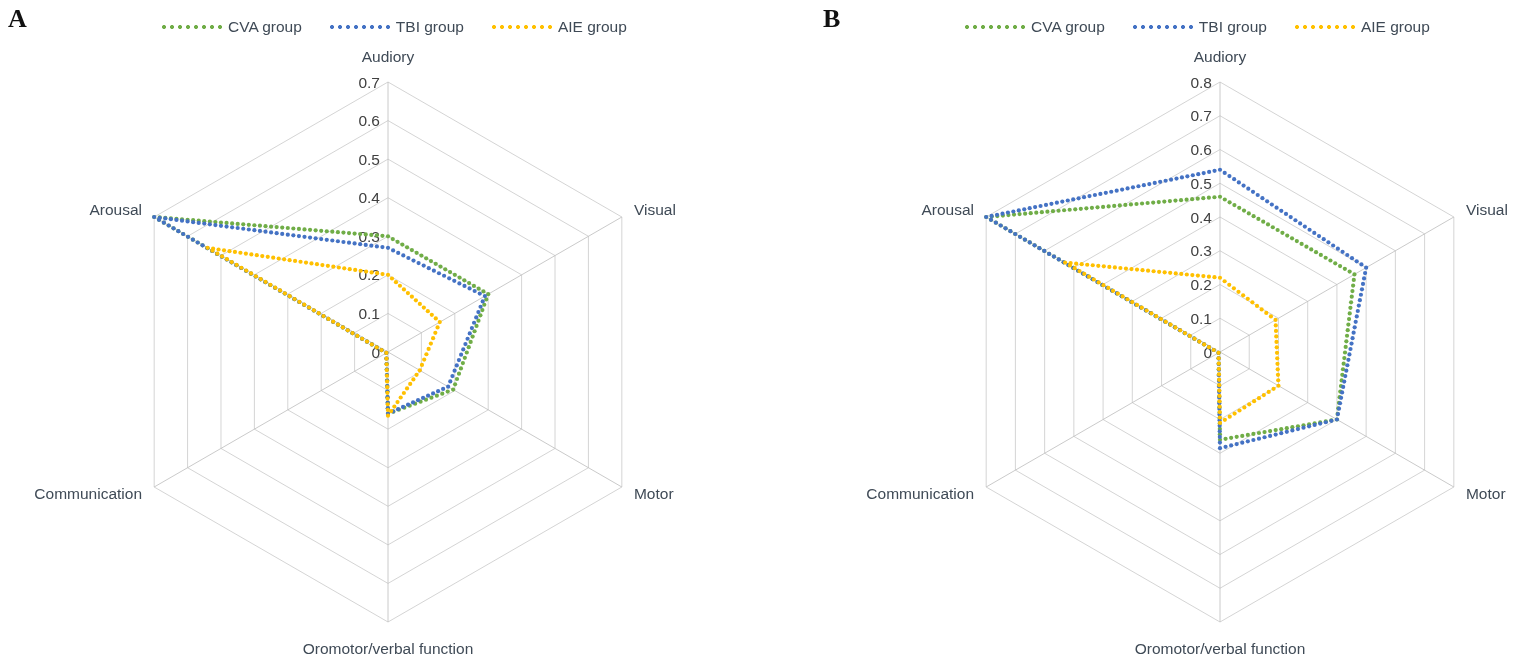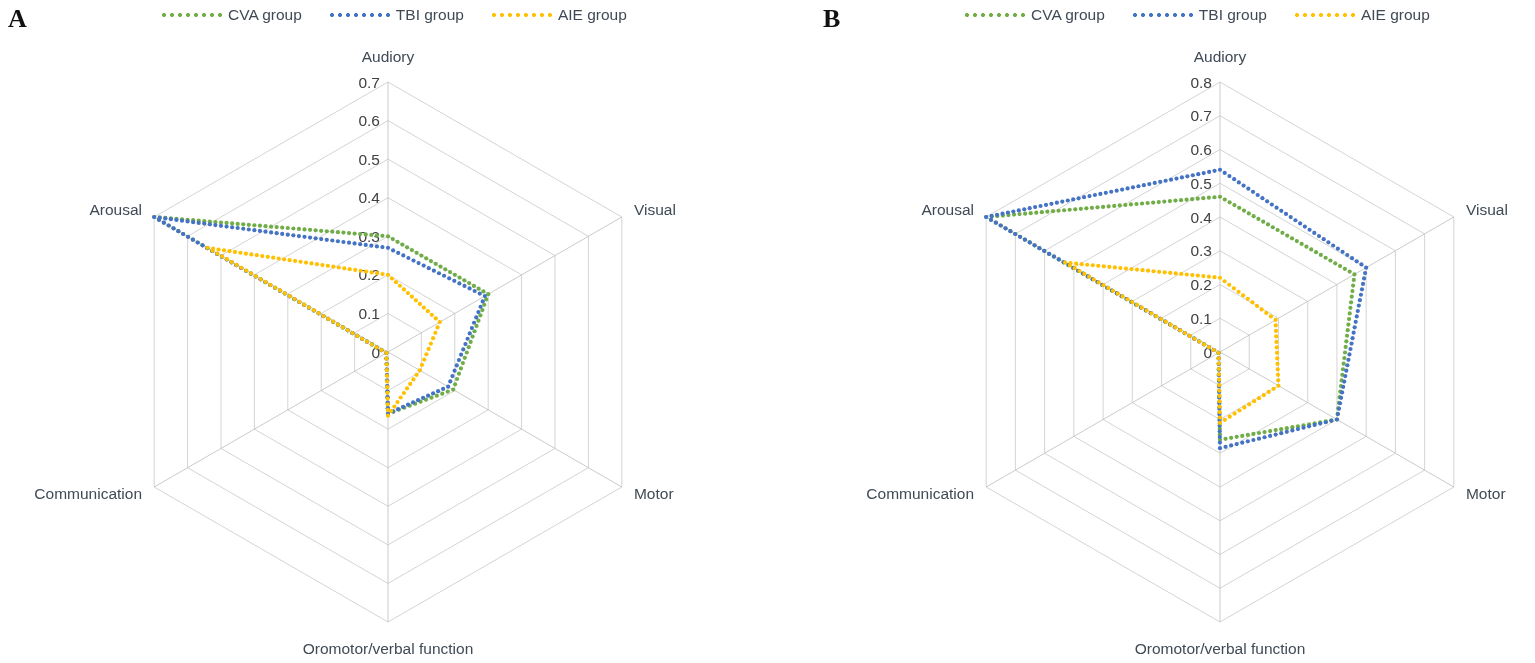--- a/index.html
+++ b/index.html
@@ -2,21 +2,21 @@
 <html><head>
 <meta charset="utf-8">
 <style>
   html,body{margin:0;padding:0;background:#ffffff;}
   body{width:1535px;height:663px;font-family:"Liberation Sans",sans-serif;color:#3b3b3b;overflow:hidden;position:relative;}
   .page{position:relative;width:1535px;height:663px;background:#fff;}
   .panel{position:absolute;top:0;height:663px;width:767px;}
   .panel-a{left:0;}
   .panel-b{left:768px;}
   .panel-letter{position:absolute;font-family:"Liberation Serif",serif;font-weight:bold;font-size:26px;color:#111;line-height:1;}
-  .legend{position:absolute;top:6px;display:flex;align-items:center;gap:26px;font-size:15.5px;color:#3f4a56;}
+  .legend{position:absolute;top:18px;display:flex;align-items:center;gap:26px;font-size:15.5px;color:#3f4a56;}
   .legend-item{display:flex;align-items:center;gap:6px;}
   .legend-dots{display:inline-block;width:62px;height:4px;background-image:radial-gradient(circle,currentColor 46%,transparent 48%);background-size:8px 4px;background-repeat:repeat-x;background-position:0 center;}
   .legend-label{white-space:nowrap;}
   .chart-svg{position:absolute;left:0;top:0;}
   .axis-name{font-size:15.5px;fill:#3f4a56;font-family:"Liberation Sans",sans-serif;}
   .tick-label{font-size:15.5px;fill:#404040;font-family:"Liberation Sans",sans-serif;}
   .grid-ring{fill:none;stroke:#c9c9c9;stroke-width:0.8;}
   .spoke{stroke:#bdbdbd;stroke-width:0.8;}
 </style>
 </head>

